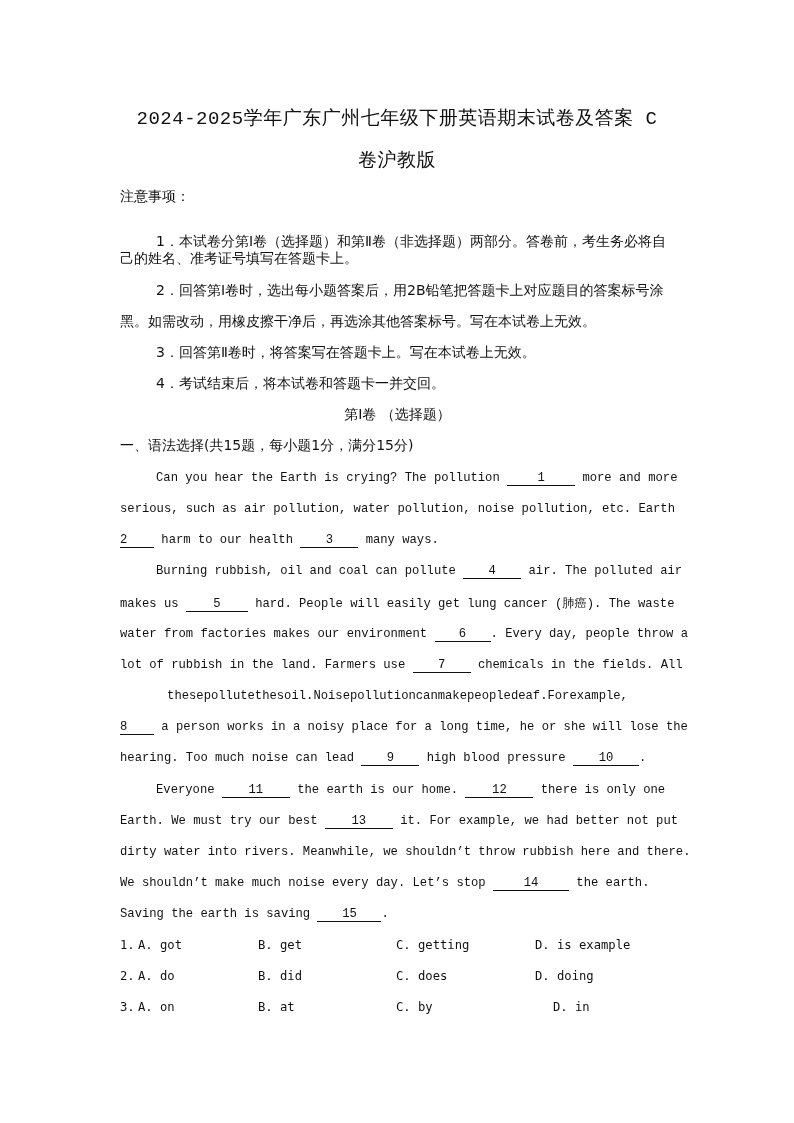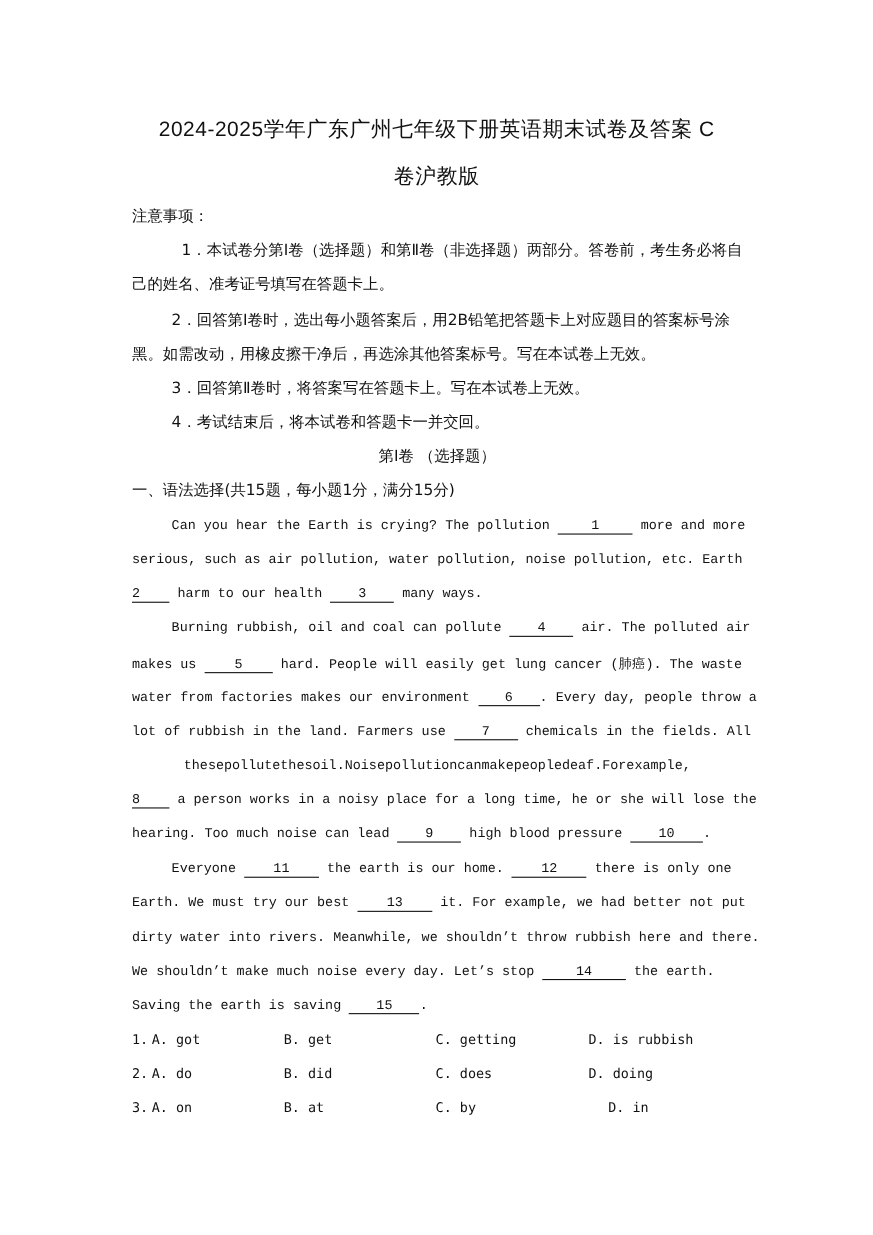--- a/index.html
+++ b/index.html
@@ -1,41 +1,41 @@
 <!DOCTYPE html>
 <html><head>
   <meta charset="utf-8">
   <style>
     html, body { margin: 0; padding: 0; background: #ffffff; }
     body { width: 794px; height: 1123px; position: relative; overflow: hidden;
       font-family: "DejaVu Sans", sans-serif; color: #111; }
     .page { position: absolute; left: 0; top: 0; width: 794px; height: 1123px; background: #fff; }
     .title { position: absolute; left: 100px; width: 594px; text-align: center;
-      font-family: Liberation Sans, sans-serif; font-size: 19px; letter-spacing: 0.5px; color: #111; }
+      font-family: Liberation Mono, monospace; font-size: 19px; letter-spacing: 0.5px; color: #111; }
     .t1 { top: 105px; }
     .t2 { top: 147px; }
     .line { position: absolute; left: 120px; width: 555px; font-size: 14px; white-space: nowrap; color: #111; }
     .cn { font-family: "DejaVu Sans", sans-serif; }
     .en { font-family: Liberation Mono, monospace; font-size: 12.2px; }
     .ind { padding-left: 36px; box-sizing: border-box; }
     .just { display: flex; justify-content: space-between; }
     .center { text-align: center; }
     .blank { display: inline-block; border-bottom: 1px solid #111; text-align: center; line-height: 13px; }
     .opt { position: absolute; font-family: "DejaVu Sans Mono", "Liberation Mono", monospace; font-size: 12.2px; color: #111; white-space: nowrap; }
   </style>
 </head>
 <body>
 
 <div class="page">
 
   <div class="title t1">2024-2025学年广东广州七年级下册英语期末试卷及答案 C</div>
   <div class="title t2">卷沪教版</div>
 
   <div class="line cn" style="top:188px;">注意事项：</div>
-  <div class="line cn ind" style="top:219px;text-align:right;">1．本试卷分第Ⅰ卷（选择题）和第Ⅱ卷（非选择题）两部分。答卷前，考生务必将自</div>
+  <div class="line cn ind" style="top:233px;">1．本试卷分第Ⅰ卷（选择题）和第Ⅱ卷（非选择题）两部分。答卷前，考生务必将自</div>
   <div class="line cn" style="top:250px;">己的姓名、准考证号填写在答题卡上。</div>
   <div class="line cn ind" style="top:282px;">2．回答第Ⅰ卷时，选出每小题答案后，用2B铅笔把答题卡上对应题目的答案标号涂</div>
   <div class="line cn" style="top:313px;">黑。如需改动，用橡皮擦干净后，再选涂其他答案标号。写在本试卷上无效。</div>
   <div class="line cn ind" style="top:344px;">3．回答第Ⅱ卷时，将答案写在答题卡上。写在本试卷上无效。</div>
   <div class="line cn ind" style="top:375px;">4．考试结束后，将本试卷和答题卡一并交回。</div>
 
   <div class="line cn center" style="top:406px;">第Ⅰ卷 （选择题）</div>
   <div class="line cn" style="top:437px;">一、语法选择(共15题，每小题1分，满分15分)</div>
 
   <div class="line en ind" style="top:471px;">
@@ -128,21 +128,21 @@
   <div class="line en" style="top:907px;">
     <span>Saving the earth is saving</span>
     <span class="blank" style="width:64px;">15</span><span>.</span>
   </div>
 
   <div>
     <span class="opt" style="left:120px; top:938px;">1.</span>
     <span class="opt" style="left:138px; top:938px;">A. got</span>
     <span class="opt" style="left:258px; top:938px;">B. get</span>
     <span class="opt" style="left:396px; top:938px;">C. getting</span>
-    <span class="opt" style="left:535px; top:938px;">D. is rubbish</span>
+    <span class="opt" style="left:535px; top:938px;">D. is example</span>
   </div>
   <div>
     <span class="opt" style="left:120px; top:969px;">2.</span>
     <span class="opt" style="left:138px; top:969px;">A. do</span>
     <span class="opt" style="left:258px; top:969px;">B. did</span>
     <span class="opt" style="left:396px; top:969px;">C. does</span>
     <span class="opt" style="left:535px; top:969px;">D. doing</span>
   </div>
   <div>
     <span class="opt" style="left:120px; top:1000px;">3.</span>

